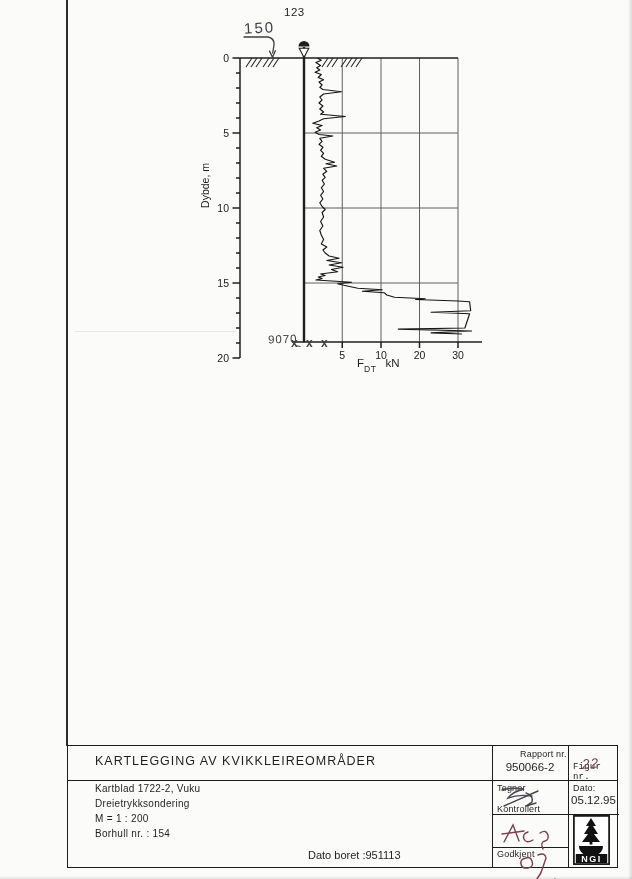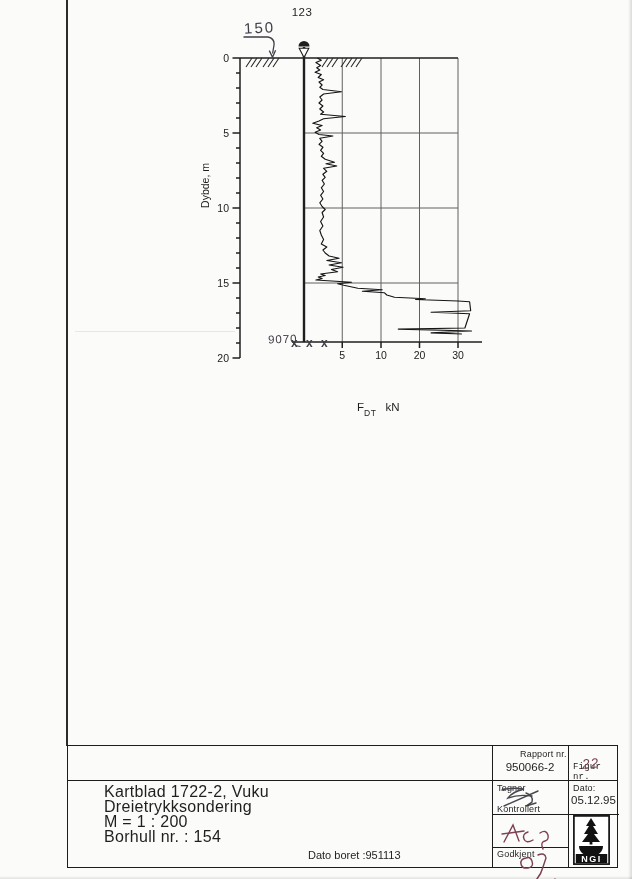--- a/index.html
+++ b/index.html
@@ -17,37 +17,37 @@
   .t{position:absolute;white-space:nowrap;}
   .left-rule{position:absolute;left:66px;top:0;width:2px;height:746px;background:#2c2c2c;}
   svg text{font-family:"Liberation Sans",sans-serif;}
   .ticklabel{font-size:10.5px;fill:#222;}
   .grid{stroke:var(--grid);stroke-width:1;}
   .frame{stroke:var(--ink);stroke-width:1.5;}
   .hatch{stroke:#2a2a2a;stroke-width:1.1;}
   .pencil-stroke{stroke:var(--pencil);stroke-width:1.3;fill:none;}
   .curveline{stroke:var(--curve);stroke-width:1.15;fill:none;stroke-linejoin:round;}
 
-  .label-123{left:284px;top:6px;width:36px;text-align:center;font-size:11.5px;letter-spacing:.5px;}
+  .label-123{left:284px;top:6px;width:36px;text-align:left;font-size:11.5px;letter-spacing:.5px;}
   .hw{color:var(--pencil);}
   .hw-150{left:244px;top:19px;font-size:15px;letter-spacing:2px;transform:rotate(-3deg);}
   .hw-9070{left:268px;top:333px;font-size:11.5px;letter-spacing:1px;transform:rotate(-2deg);}
   .xmarks{left:291px;top:336px;font-size:12px;font-weight:bold;letter-spacing:2.5px;}
   .dybde{left:199px;top:163px;font-size:10.5px;writing-mode:vertical-rl;transform:rotate(180deg);}
-  .fdt{left:357px;top:357px;font-size:11.5px;margin-top:44px;}
+  .fdt{left:357px;top:357px;font-size:11.5px;}
   .fdt .sub{font-size:8.5px;vertical-align:-5px;letter-spacing:.5px;}
   .fdt .unit{margin-left:9px;}
   .artifact{position:absolute;background:#e7e7e3;height:1px;}
 
   
   .tb{position:absolute;left:67px;top:745px;width:551px;height:123px;
       border:1.6px solid #1c1c1c;box-sizing:border-box;background:transparent;}
   .tb .hline,.tb .vline{position:absolute;background:#1c1c1c;}
   .tb-title{position:absolute;left:27px;top:8px;font-size:12.5px;letter-spacing:1px;}
-  .info{position:absolute;left:36px;font-size:16px;letter-spacing:.3px;}
+  .info{position:absolute;left:27px;font-size:10px;letter-spacing:.3px;}
   .dato-boret{position:absolute;left:240px;top:103px;font-size:11px;}
   .lbl{position:absolute;font-size:9px;letter-spacing:.2px;}
   .val{position:absolute;font-size:11.5px;text-align:center;}
   .hw22{position:absolute;left:514px;top:10px;font-size:13.5px;font-style:italic;
         color:var(--hand-red);transform:rotate(-5deg);letter-spacing:1px;}
   .sig{position:absolute;overflow:visible;}
   .sig path{fill:none;stroke-linecap:round;}
   .sig.gray path{stroke:#4a4550;stroke-width:1.4;}
   .sig.red path{stroke:var(--hand-red);stroke-width:1.4;}
   .logo{position:absolute;left:505px;top:69px;}
@@ -134,20 +134,21 @@
   </div>
 
   
   <div class="tb">
     <div class="hline" style="left:0;top:34px;width:100%;height:1.2px;"></div>
     <div class="hline" style="left:424px;top:68px;width:127px;height:1.2px;"></div>
     <div class="hline" style="left:424px;top:101px;width:76px;height:1.2px;"></div>
     <div class="vline" style="left:424px;top:0;width:1.2px;height:100%;"></div>
     <div class="vline" style="left:500px;top:0;width:1.2px;height:100%;"></div>
 
+    <div class="tb-title">KARTLEGGING AV KVIKKLEIREOMRÅDER</div>
 
     <div class="info" style="top:37px;">Kartblad 1722-2, Vuku</div>
     <div class="info" style="top:52px;">Dreietrykksondering</div>
     <div class="info" style="top:67px;text-align:right;">M = 1 : 200</div>
     <div class="info" style="top:82px;">Borhull nr. : 154</div>
     <div class="dato-boret">Dato boret :951113</div>
 
     <div class="lbl" style="left:429px;top:3px;padding-left:23px;">Rapport nr.</div>
     <div class="val" style="left:424px;top:15px;width:76px;">950066-2</div>
 

